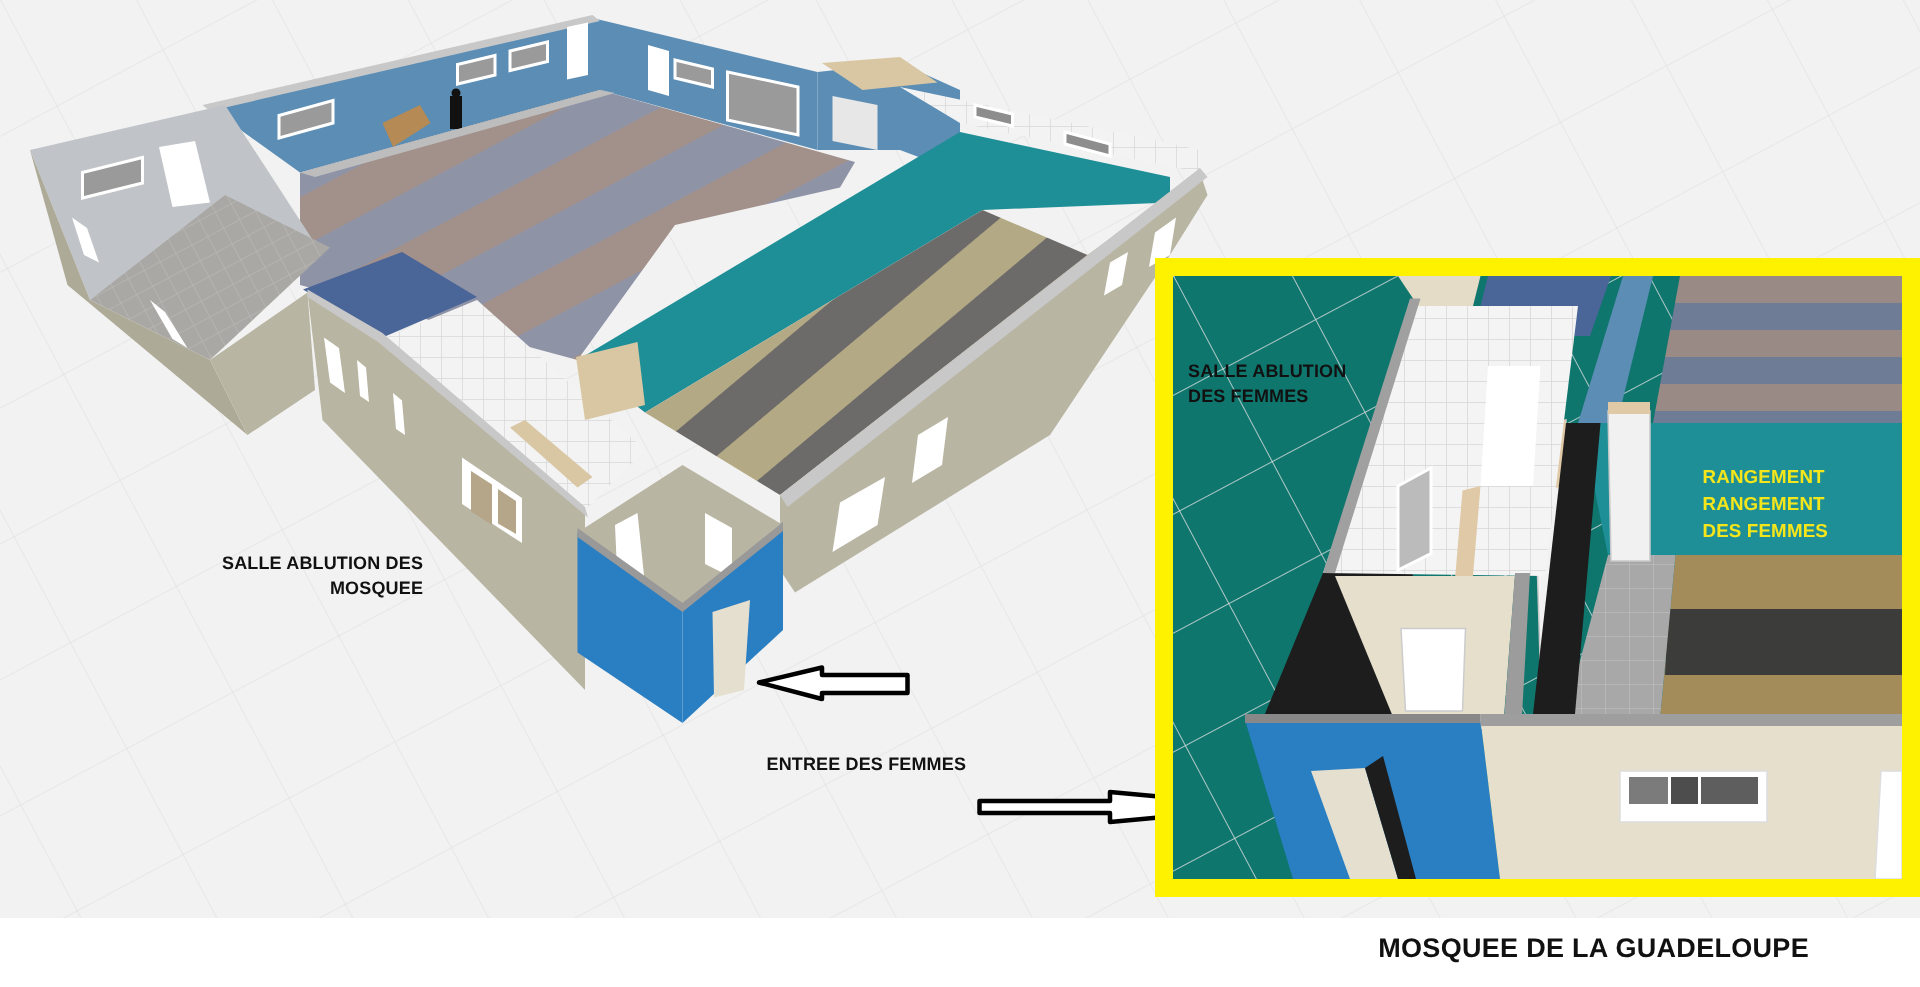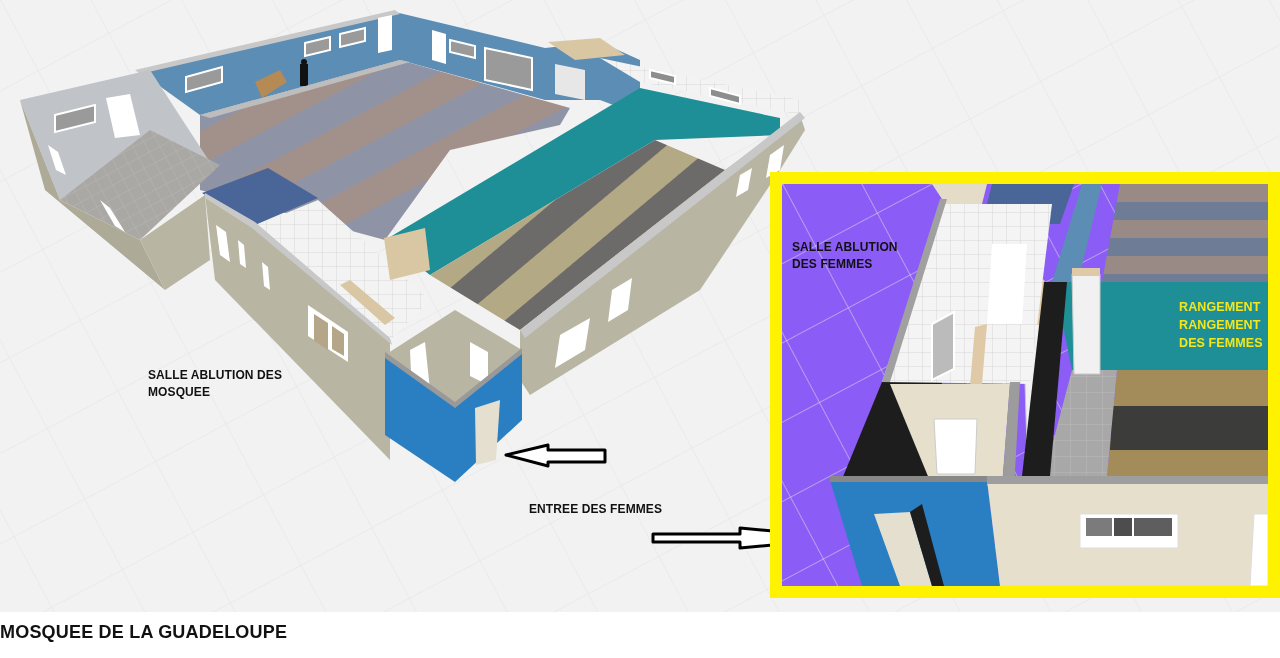--- a/index.html
+++ b/index.html
@@ -9,29 +9,29 @@
   }
   .canvas {
     position:absolute; left:0; top:0; width:1280px; height:612px;
     background:#f2f2f2; overflow:hidden;
   }
   .canvas svg { position:absolute; left:0; top:0; }
   .label {
     position:absolute; font-weight:bold; color:#111; font-size:12px; line-height:17px;
     letter-spacing:0.1px; white-space:nowrap;
   }
-  .label.center { text-align:left; }
+  .label.center { text-align:right; }
   .label.yellow { color:#f4e61a; font-size:12.5px; line-height:18px; }
   .title {
-    position:absolute; left:0; top:622px; width:1206px; text-align:left;
+    position:absolute; left:0; top:622px; width:1206px; text-align:right;
     font-weight:bold; font-size:18px; color:#111; letter-spacing:0.2px;
   }
   .inset {
     position:absolute; left:770px; top:172px; width:510px; height:426px;
-    box-sizing:border-box; border:12px solid #fff200; overflow:hidden; background:#8b5cf6;
+    box-sizing:border-box; border:12px solid #fff200; overflow:hidden; background:#0f766e;
   }
   .inset svg { position:absolute; left:0; top:0; }
 </style>
 </head>
 <body>
 
 <div class="canvas">
   <svg width="1280" height="612" viewBox="0 0 1280 612">
     <defs>
       <pattern id="grid" width="80" height="80" patternUnits="userSpaceOnUse" patternTransform="rotate(-28)">
@@ -147,21 +147,21 @@
 
     <g>
       <polygon points="653,534 740,534 740,528 848,538 740,548 740,542 653,542" fill="#fff" stroke="#000" stroke-width="3" stroke-linejoin="round"></polygon>
     </g>
   </svg>
 
   <div class="label center" style="left:148px; top:367px;">
     <div>SALLE ABLUTION DES</div>
     <div>MOSQUEE</div>
   </div>
-  <div class="label" style="left:529px; top:501px;">ENTREE DES FEMMES</div>
+  <div class="label" style="left:511px; top:501px;">ENTREE DES FEMMES</div>
 </div>
 
 <div class="inset">
   <svg width="486" height="402" viewBox="0 0 486 402">
     <defs>
       <pattern id="insetGrid" width="70" height="70" patternUnits="userSpaceOnUse" patternTransform="rotate(-28)">
         <path d="M0 0 L70 0 M0 0 L0 70" stroke="#e3e3e3" stroke-width="1" fill="none"></path>
       </pattern>
       <pattern id="insetPrayer" width="40" height="36" patternUnits="userSpaceOnUse">
         <rect width="40" height="18" fill="#9a8a86"></rect>
@@ -223,20 +223,20 @@
     </g>
     <polygon points="304,334 330,334 330,352 304,352" fill="#7b7b7b"></polygon>
     <polygon points="332,334 350,334 350,352 332,352" fill="#4d4d4d"></polygon>
     <polygon points="352,334 390,334 390,352 352,352" fill="#5e5e5e"></polygon>
   </svg>
 
   <div class="label" style="left:10px; top:55px;">
     <div>SALLE ABLUTION</div>
     <div>DES FEMMES</div>
   </div>
-  <div class="label yellow" style="left:353px; top:114px;margin-left:44px;">
+  <div class="label yellow" style="left:353px; top:125px;">
     <div>RANGEMENT</div>
     <div>RANGEMENT</div>
     <div>DES FEMMES</div>
   </div>
 </div>
 
 <div class="title">MOSQUEE DE LA GUADELOUPE</div>
 
 </body></html>

